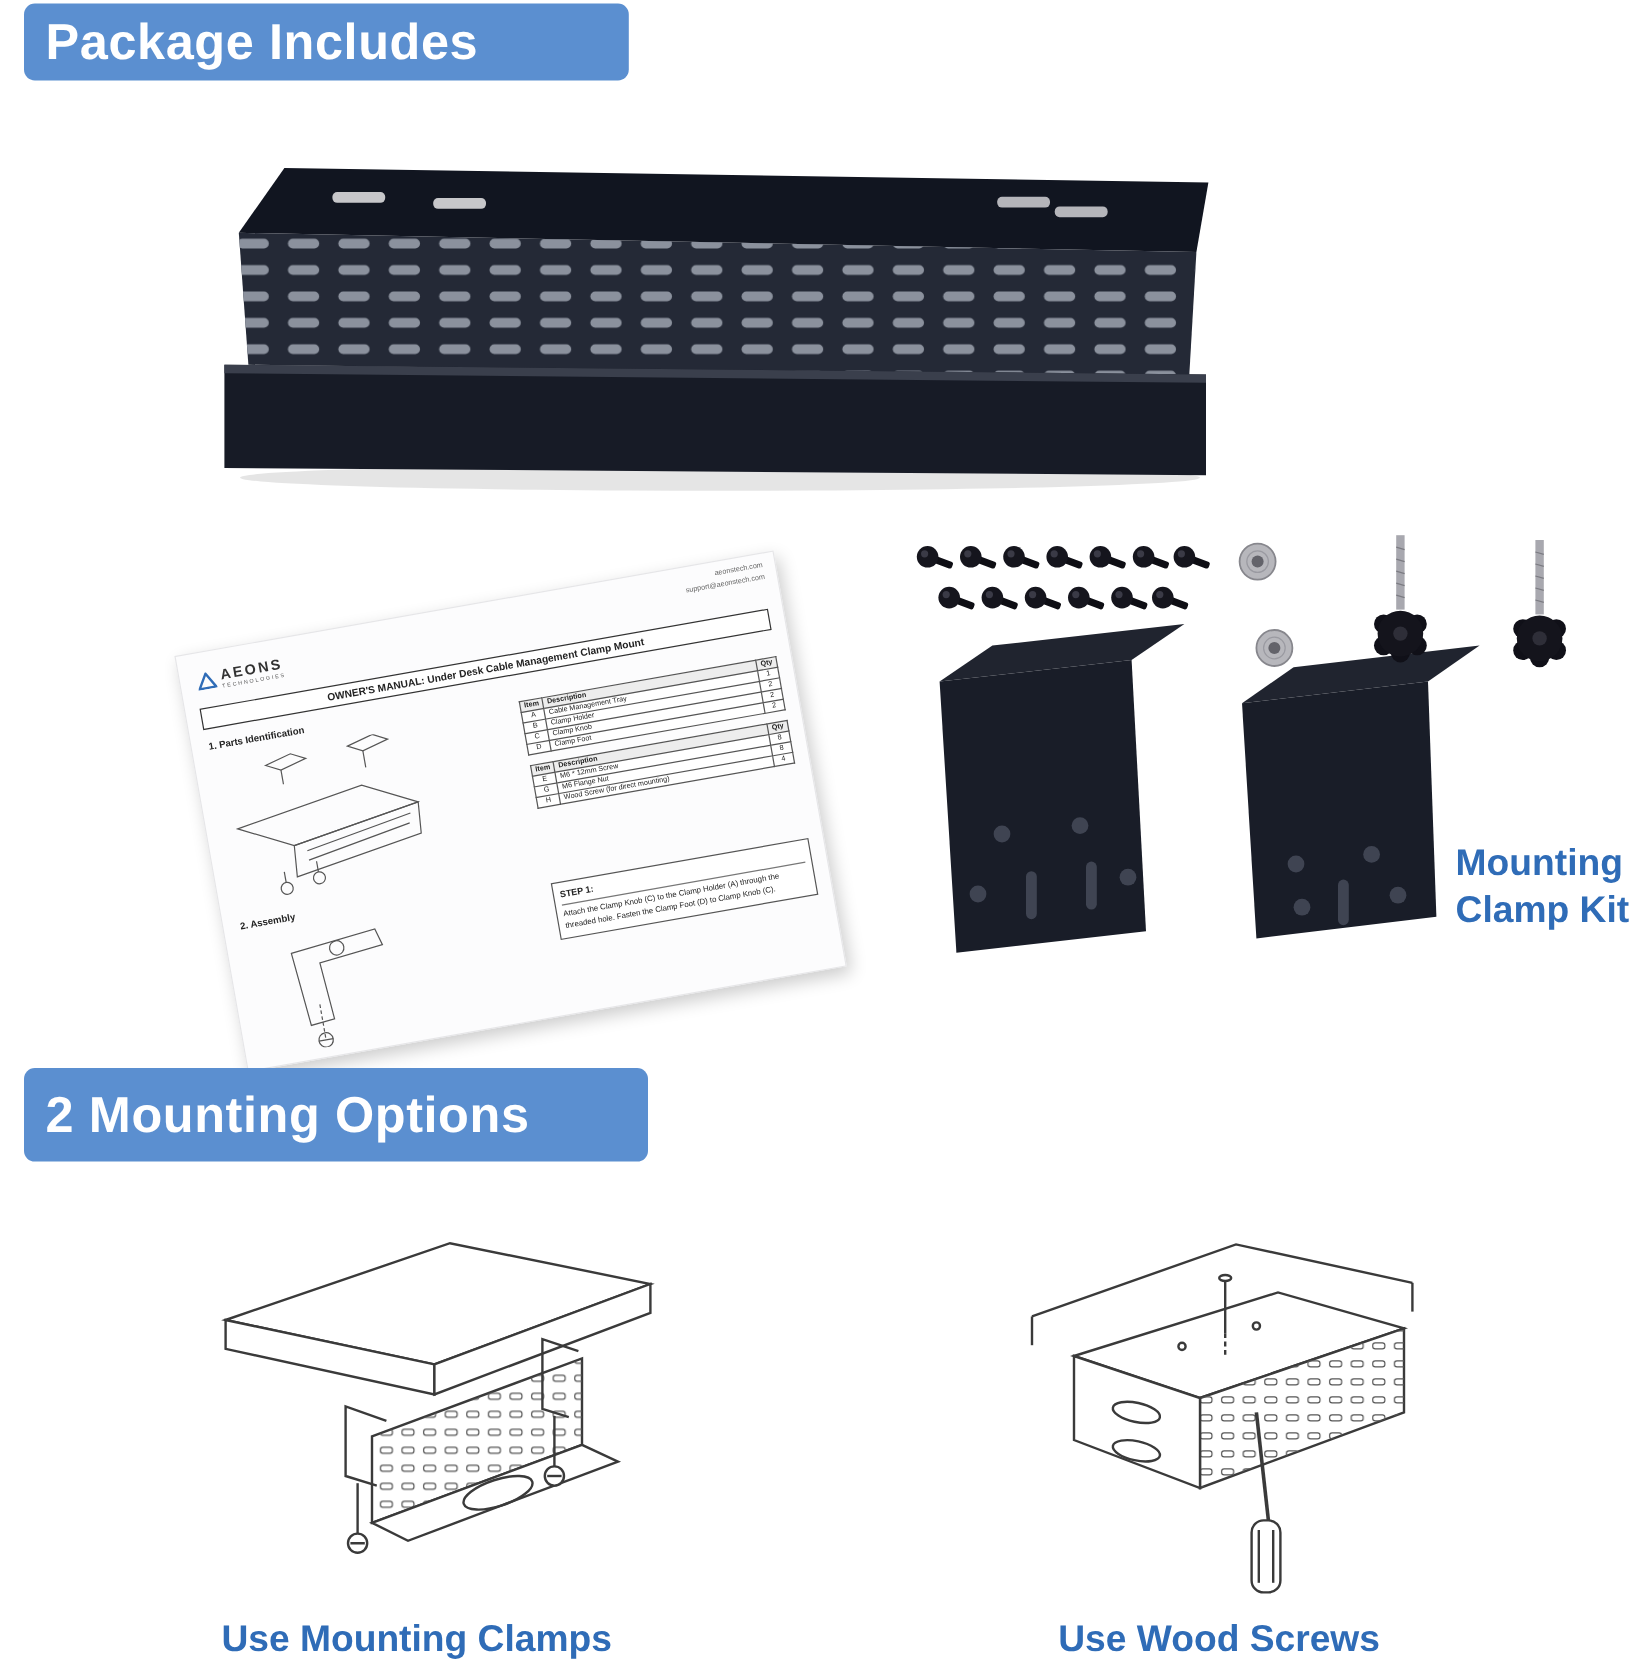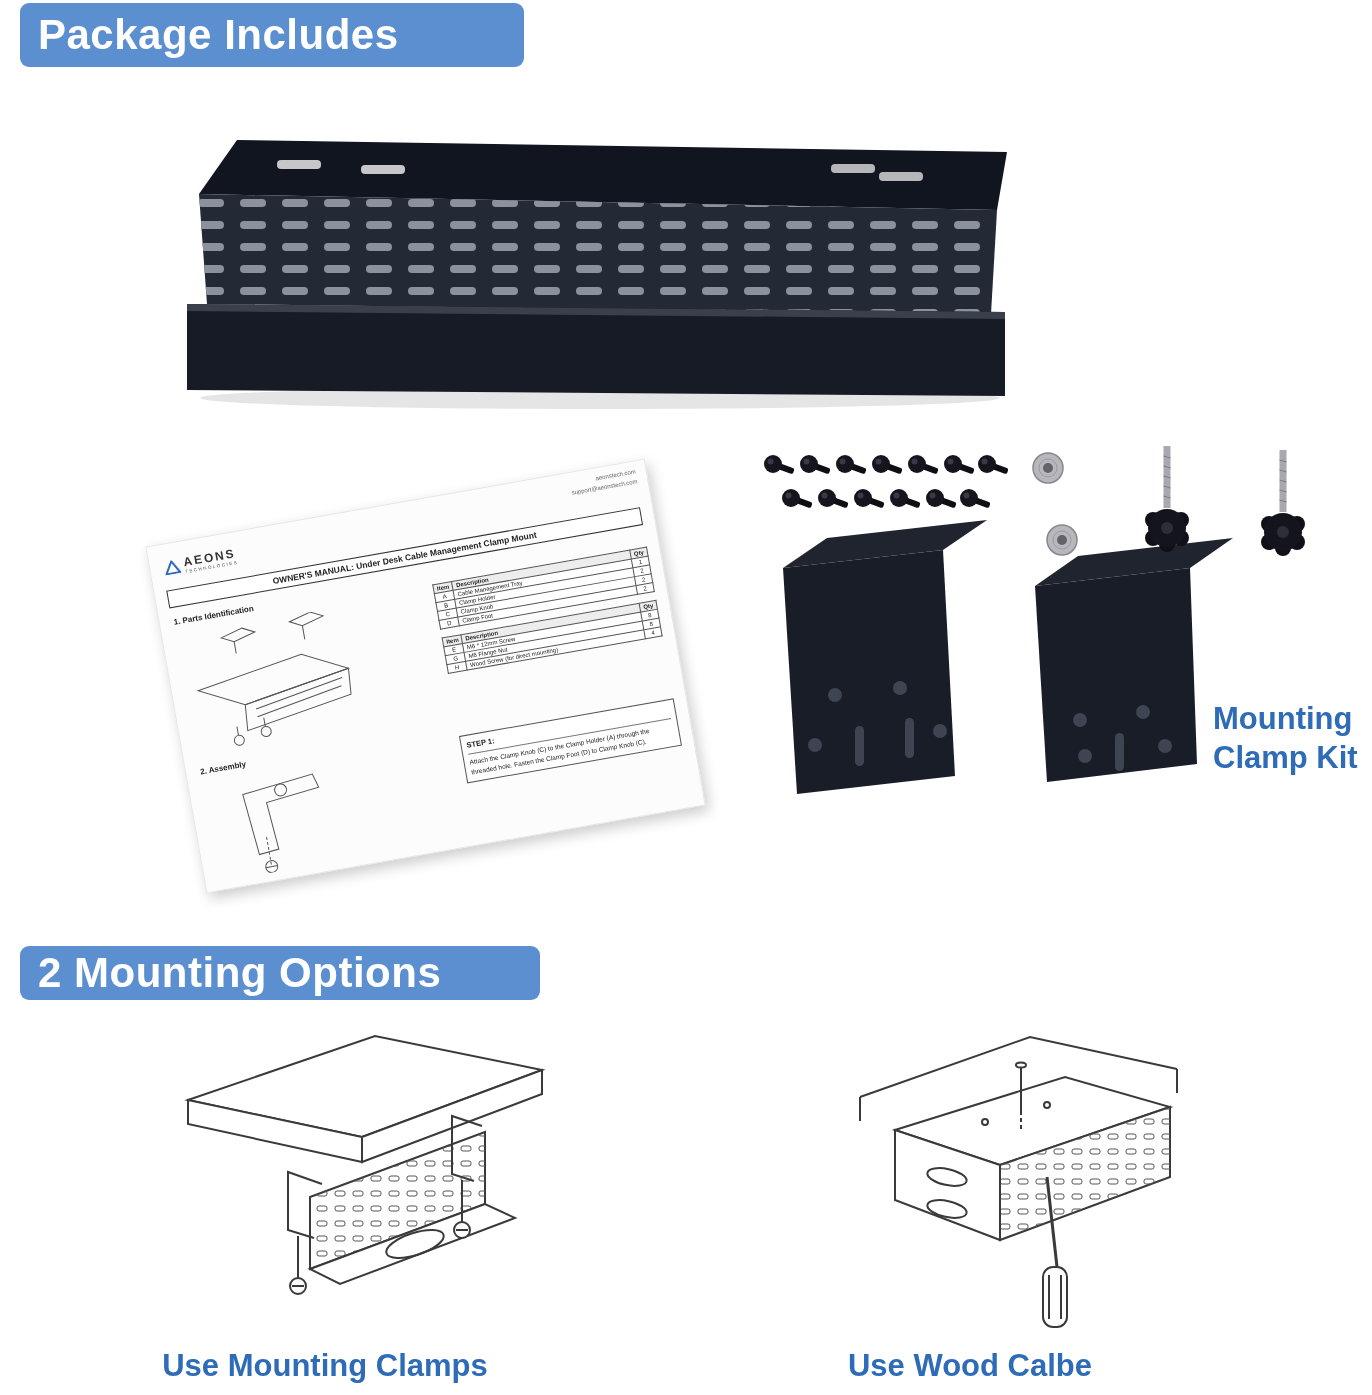--- a/index.html
+++ b/index.html
@@ -3,21 +3,21 @@
 <meta charset="utf-8">
 <style>
   html,body{margin:0;padding:0;background:#fff;}
   .page{position:relative;width:1372px;height:1395px;background:#ffffff;
         font-family:"Liberation Sans",sans-serif;overflow:hidden;}
 
   .banner{position:absolute;background:#5b8fd0;color:#ffffff;font-weight:bold;
           font-size:42px;border-radius:9px;display:flex;align-items:center;
           padding:0 18px;box-sizing:border-box;letter-spacing:0.5px;}
   .blue-label{position:absolute;color:#2f6cb7;font-weight:bold;font-size:31px;line-height:1.25;}
-  .caption{position:absolute;color:#2f6cb7;font-weight:bold;font-size:31px;text-align:center;}
+  .caption{position:absolute;color:#2f6cb7;font-weight:bold;font-size:31px;text-align:right;}
 
   .abs{position:absolute;}
 
   
   .paper{position:absolute;left:172px;top:500px;width:505px;height:350px;background:#fcfcfd;
          transform:rotate(-10deg);box-shadow:3px 6px 14px rgba(0,0,0,0.20);
          border:1px solid #e6e6e8;color:#222;}
   .paper *{box-sizing:border-box;}
   .paper-contact{position:absolute;top:6px;right:10px;font-size:6px;color:#666;
                  text-align:right;line-height:1.6;}
@@ -262,21 +262,21 @@
         <line x1="38" y1="94" x2="50" y2="94"></line>
       </g>
     </svg>
 
     <div class="step-box">
       <div class="step-title">STEP 1:</div>
       <div>Attach the Clamp Knob (C) to the Clamp Holder (A) through the threaded hole. Fasten the Clamp Foot (D) to Clamp Knob (C).</div>
     </div>
   </div>
 
-  <div class="banner" style="left:20px;top:946px;width:520px;height:54px;">
+  <div class="banner" style="left:20px;top:890px;width:520px;height:78px;">
     <span>2 Mounting Options</span>
   </div>
 
   <svg class="abs" style="left:170px;top:1022px;" width="390" height="315" viewBox="0 0 390 315">
     <defs>
       <pattern id="slotOutlineL" width="18" height="15" patternUnits="userSpaceOnUse">
         <rect x="3" y="4" width="10" height="5" rx="2" fill="none" stroke="#555" stroke-width="1"></rect>
       </pattern>
     </defs>
     <g fill="none" stroke="#3a3a3a" stroke-width="2">
@@ -332,15 +332,15 @@
       <ellipse cx="112" cy="184" rx="20" ry="8" transform="rotate(12 112 184)"></ellipse>
 
       <line x1="212" y1="152" x2="222" y2="242" stroke-width="3"></line>
       <rect x="208" y="242" width="24" height="60" rx="10" fill="#fff"></rect>
       <line x1="214" y1="250" x2="214" y2="294"></line>
       <line x1="226" y1="250" x2="226" y2="294"></line>
     </g>
   </svg>
 
   <div class="caption" style="left:140px;top:1348px;width:370px;">Use Mounting Clamps</div>
-  <div class="caption" style="left:790px;top:1348px;width:360px;">Use Wood Calbe</div>
+  <div class="caption" style="left:790px;top:1348px;width:360px;">Use Wood Screws</div>
 
 </div>
 
 </body></html>

